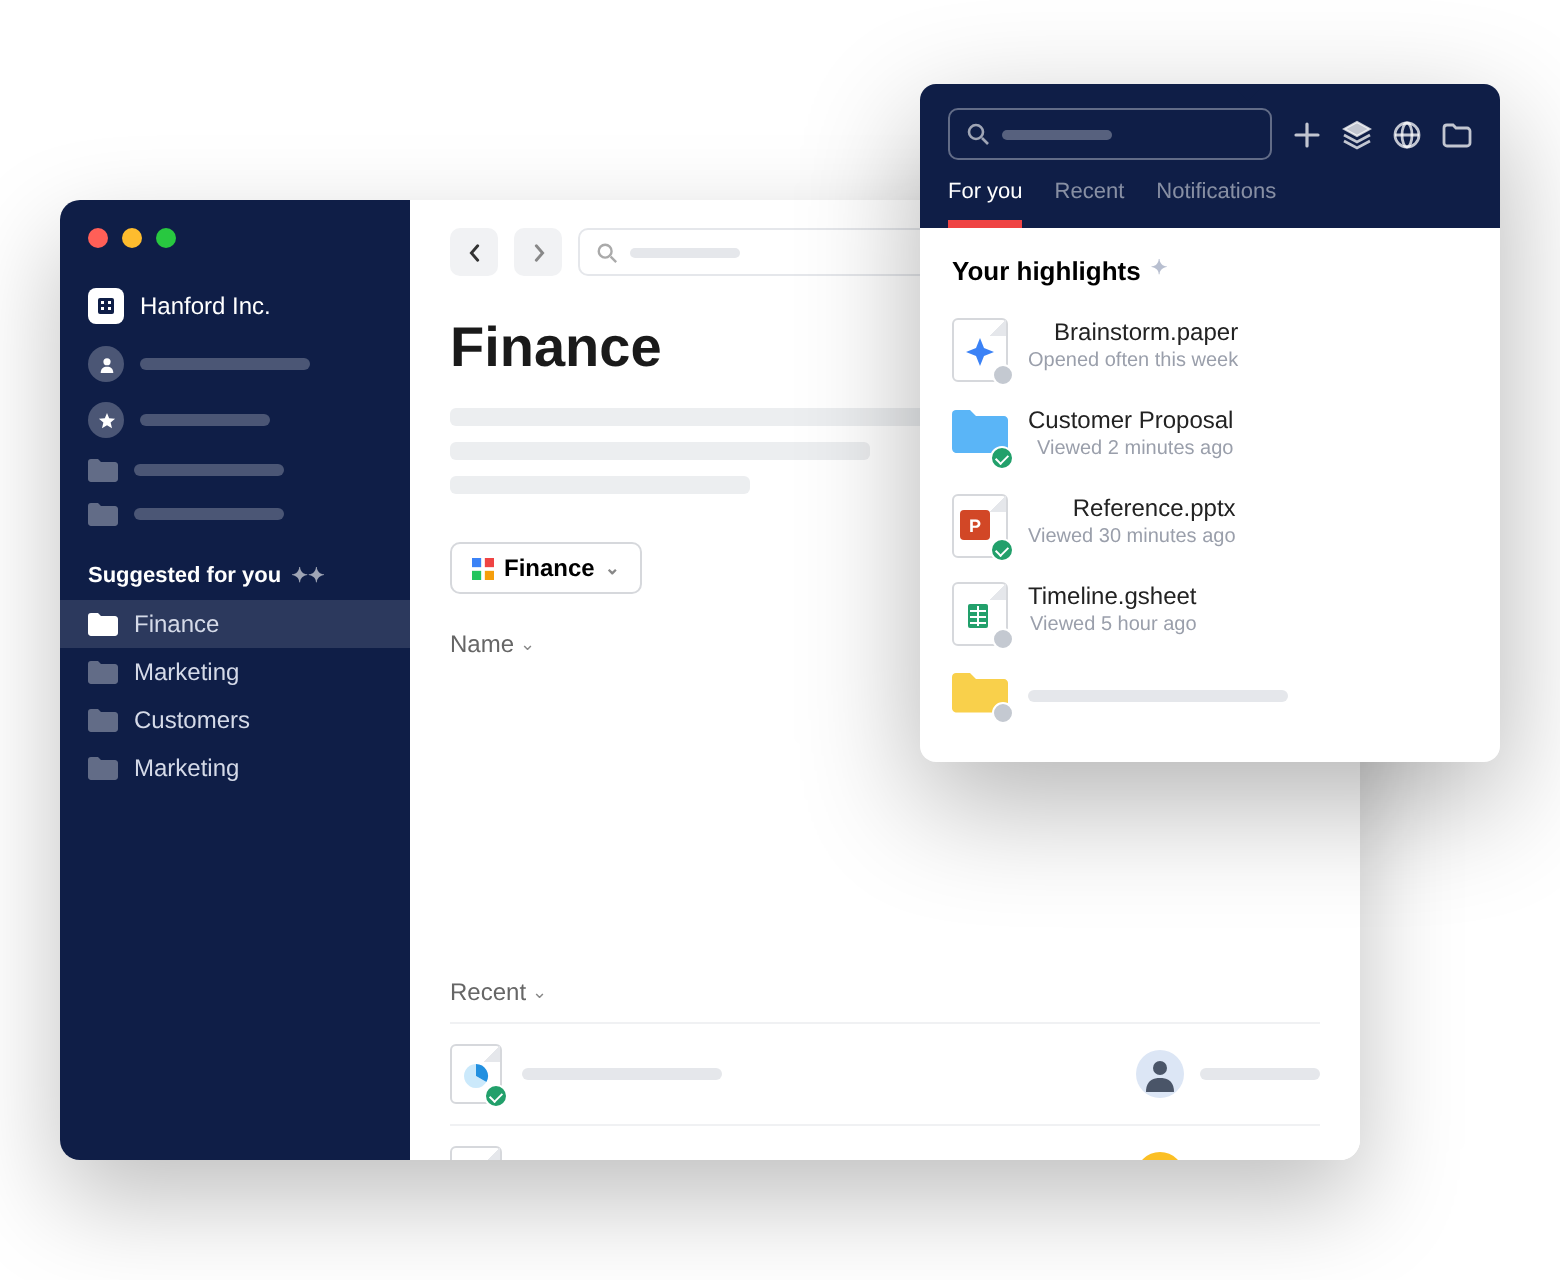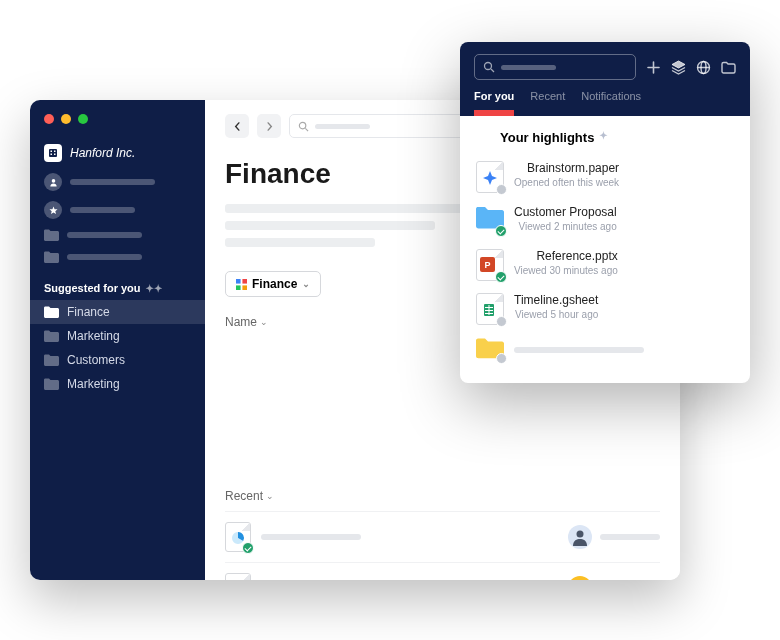--- a/index.html
+++ b/index.html
@@ -6,21 +6,21 @@
 body { font-family: -apple-system, BlinkMacSystemFont, "Segoe UI", sans-serif; background: #fff; width: 780px; height: 640px; position: relative; overflow: hidden; }
 
 
 .window { position: absolute; top: 100px; left: 30px; width: 650px; height: 480px; background: #fff; border-radius: 10px; box-shadow: 0 20px 50px rgba(0,0,0,0.25); display: flex; overflow: hidden; }
 
 
 .sidebar { width: 175px; background: #0f1e47; color: #fff; padding: 14px 0; display: flex; flex-direction: column; font-size: 12px; }
 .traffic { display: flex; gap: 7px; padding: 0 14px 14px; }
 .dot { width: 10px; height: 10px; border-radius: 50%; }
 .dot.r { background: #ff5f57; } .dot.y { background: #febc2e; } .dot.g { background: #28c840; }
-.org { display: flex; align-items: center; gap: 8px; padding: 6px 14px; font-style: italic; }
+.org { display: flex; align-items: center; gap: 8px; padding: 6px 14px; }
 .org-icon { width: 18px; height: 18px; border-radius: 4px; background: #fff; display: flex; align-items: center; justify-content: center; }
 .org-icon svg { width: 10px; height: 10px; fill: #0f1e47; }
 .ph-row { display: flex; align-items: center; gap: 8px; padding: 5px 14px; }
 .circ-icon { width: 18px; height: 18px; border-radius: 50%; background: rgba(255,255,255,0.25); display: flex; align-items: center; justify-content: center; }
 .circ-icon svg { width: 9px; height: 9px; fill: #fff; }
 .ph-line { height: 6px; background: rgba(255,255,255,0.25); border-radius: 3px; flex: 1; max-width: 85px; }
 .section-title { padding: 14px 14px 6px; font-weight: 600; font-size: 11px; display: flex; align-items: center; gap: 5px; }
 .sparkle { color: rgba(255,255,255,0.6); font-size: 10px; }
 .folder-item { display: flex; align-items: center; gap: 8px; padding: 5px 14px; cursor: pointer; }
 .folder-item.selected { background: rgba(255,255,255,0.12); }
@@ -63,23 +63,23 @@
 .pop-head { background: #0f1e47; padding: 12px 14px 0; }
 .pop-top { display: flex; align-items: center; gap: 10px; margin-bottom: 10px; }
 .pop-search { flex: 1; height: 26px; border: 1px solid rgba(255,255,255,0.35); border-radius: 5px; display: flex; align-items: center; padding: 0 8px; gap: 6px; }
 .pop-search svg { width: 12px; height: 12px; fill: rgba(255,255,255,0.6); }
 .pop-search-ph { height: 5px; background: rgba(255,255,255,0.3); border-radius: 3px; width: 55px; }
 .pop-icons { display: flex; gap: 10px; color: rgba(255,255,255,0.75); }
 .pop-icons span { cursor: pointer; display: flex; }
 .pop-icons svg { width: 15px; height: 15px; fill: currentColor; stroke: currentColor; }
 .pop-tabs { display: flex; gap: 16px; font-size: 11px; color: rgba(255,255,255,0.5); }
 .pop-tab { padding-bottom: 8px; cursor: pointer; }
-.pop-tab.active { color: #fff; border-bottom: 6px solid #ef4444; font-weight: bold; }
+.pop-tab.active { color: #fff; border-bottom: 4px solid #ef4444; }
 .pop-body { padding: 14px 16px; }
-.pop-sec-title { font-size: 13px; font-weight: 700; margin-bottom: 10px; display: flex; align-items: flex-start; gap: 5px; margin-left: 24px; }
+.pop-sec-title { font-size: 13px; font-weight: 700; margin-bottom: 10px; display: flex; align-items: flex-start; gap: 5px; }
 .pop-sec-title .sparkle { color: #b8bfd0; }
 .pop-item { display: flex; gap: 10px; padding: 6px 0; align-items: flex-start; }
 .pop-item-icon { width: 28px; height: 32px; position: relative; flex-shrink: 0; }
 .pop-item-txt { display: flex; flex-direction: column; gap: 2px; align-items: flex-end; }
 .pop-item-name { font-size: 12px; color: #222; }
 .pop-item-meta { font-size: 10px; color: #9a9fab; }
 .pop-star-item { display: flex; gap: 10px; padding: 6px 0; align-items: center; }
 .pop-star-ph { height: 6px; background: #e5e7eb; border-radius: 3px; width: 130px; }
 
 

